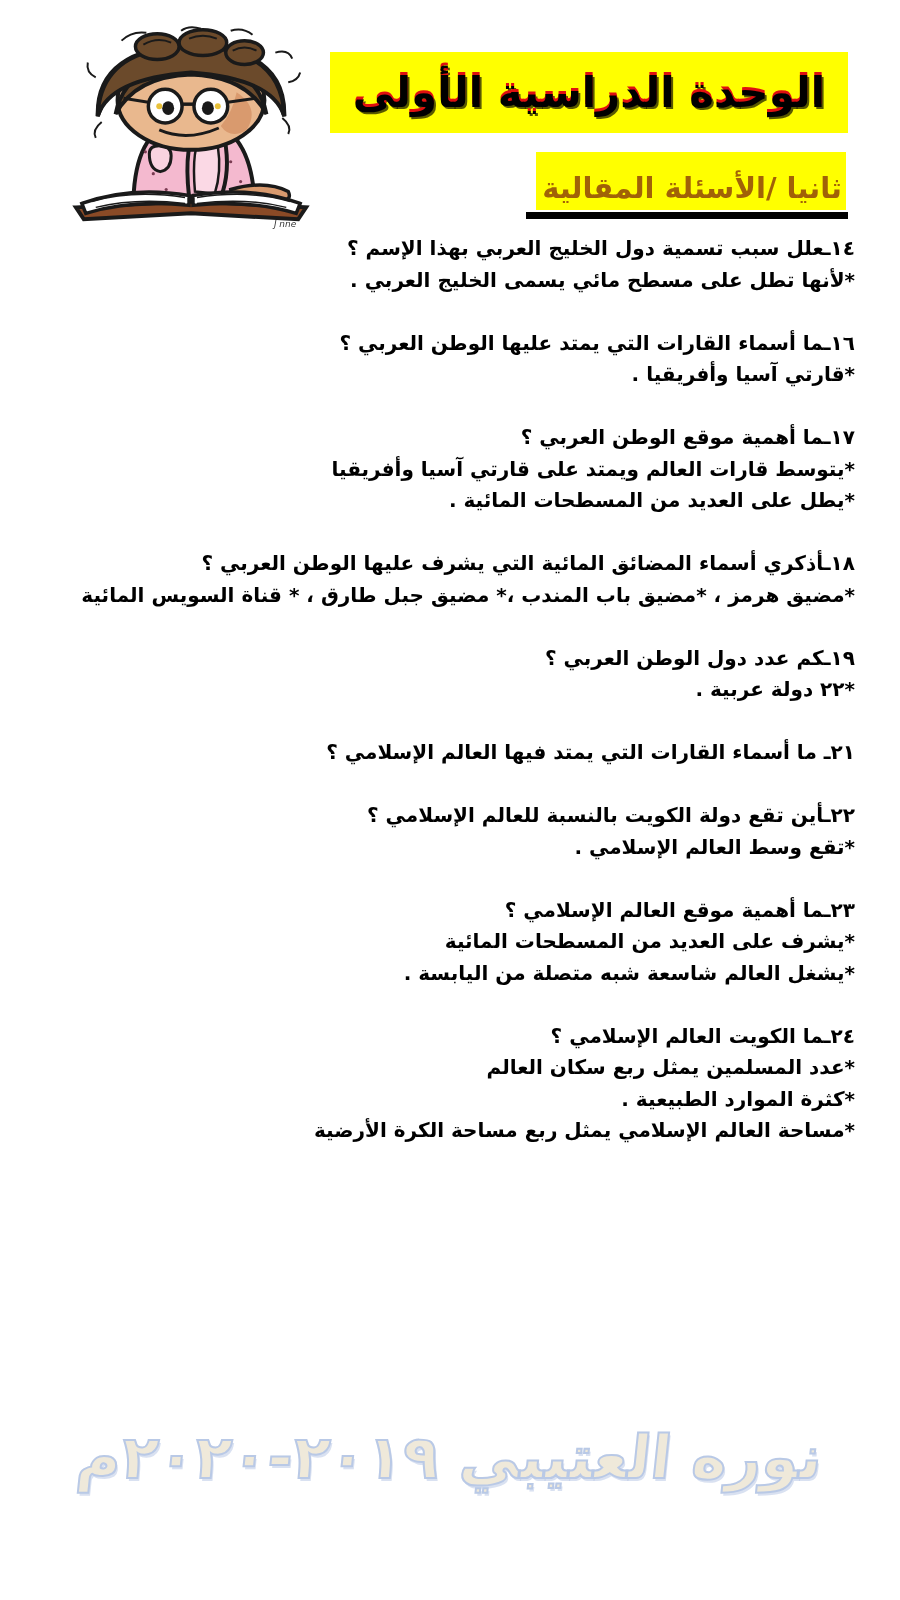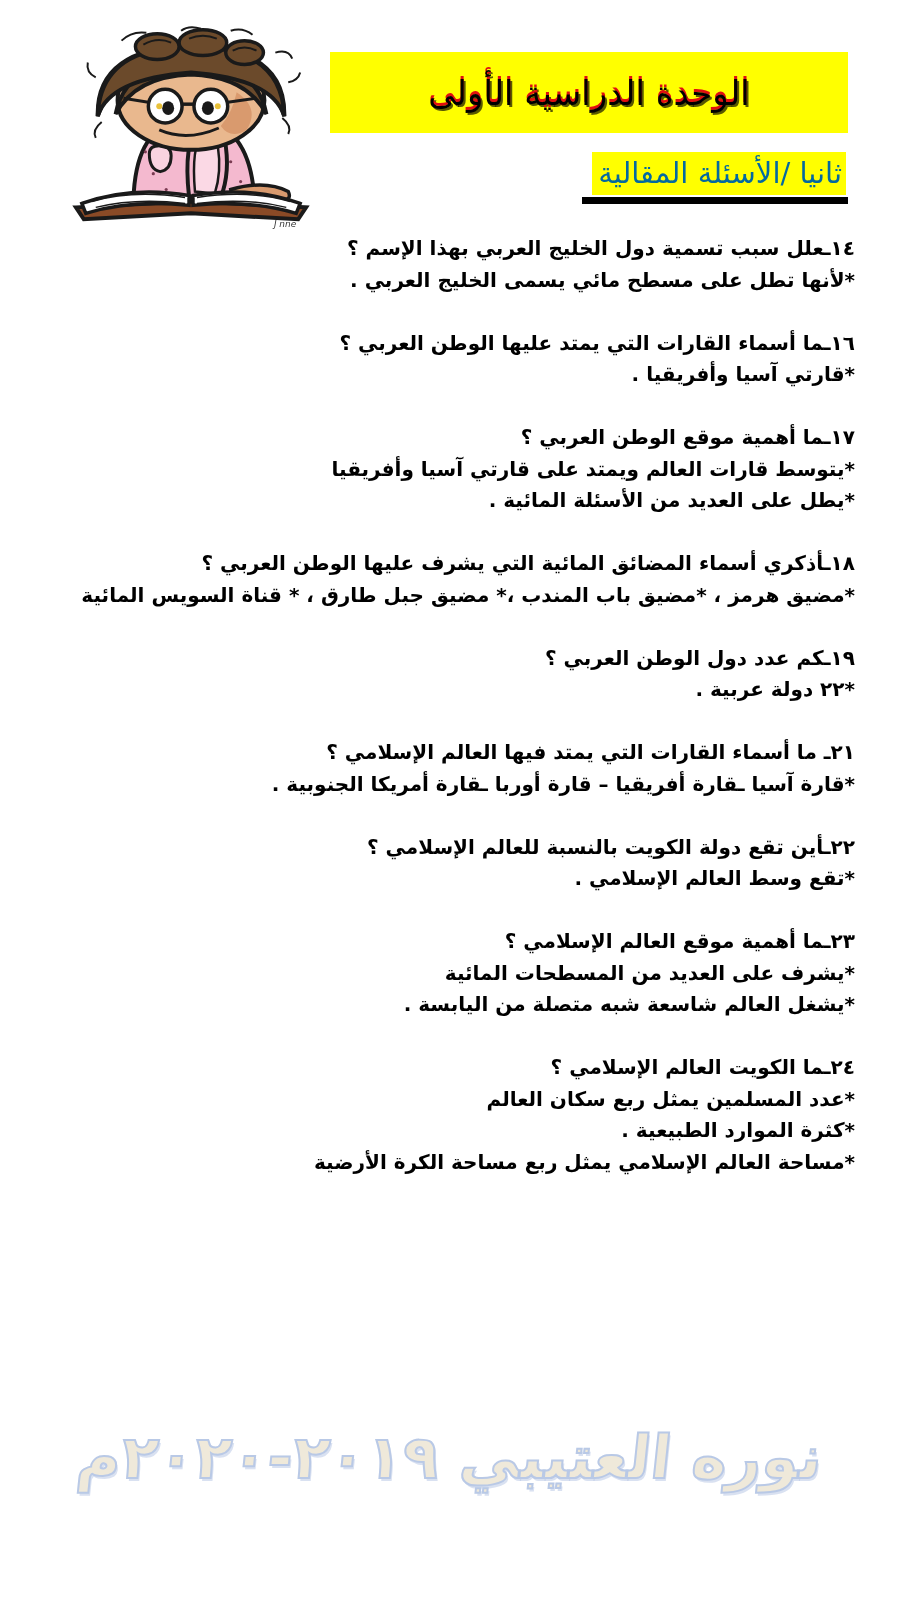--- a/index.html
+++ b/index.html
@@ -9,32 +9,32 @@
   }
   .illustration{
     position:absolute;left:62px;top:22px;width:258px;height:210px;
   }
   .title-banner{
     position:absolute;top:52px;right:52px;width:518px;height:81px;
     background:var(--highlight,#ffff00);
     display:flex;align-items:center;justify-content:center;
   }
   .title-text{
-    direction:rtl;font-size:34px;font-weight:normal;color:var(--title-text,#000);
+    direction:rtl;font-size:42px;font-weight:bold;color:var(--title-text,#000);
     text-shadow:0 -3px 0 var(--title-fringe,#e01010), 2px 2px 0 rgba(0,0,0,.65);
     white-space:nowrap;letter-spacing:1px;
   }
   .section-heading-wrap{
     position:absolute;top:152px;right:52px;direction:rtl;
     border-bottom:7px solid #000;padding:0 2px 2px 10px;
   }
   .section-heading{
     display:inline-block;background:var(--highlight,#ffff00);
-    font-size:29px;font-weight:normal;color:#0369a1;white-space:nowrap;
-    padding:4px 4px 5px 6px;
+    font-size:29px;font-weight:bold;color:#a16207;white-space:nowrap;
+    padding:19px 4px 5px 6px;
   }
   .qa-list{
     position:absolute;top:233px;right:45px;left:36px;
     direction:rtl;color:#000;
   }
   .qa-block{margin:0 0 31.5px 0;}
   .q-line,.a-line{
     font-size:20px;font-weight:bold;line-height:31.5px;white-space:nowrap;
   }
   .watermark{
@@ -133,33 +133,32 @@
       <div class="q-line">١٤ـعلل سبب تسمية دول الخليج العربي بهذا الإسم ؟</div>
       <div class="a-line">*لأنها تطل على مسطح مائي يسمى الخليج العربي .</div>
     </div>
     <div class="qa-block">
       <div class="q-line">١٦ـما أسماء القارات التي يمتد عليها الوطن العربي ؟</div>
       <div class="a-line">*قارتي آسيا وأفريقيا .</div>
     </div>
     <div class="qa-block">
       <div class="q-line">١٧ـما أهمية موقع الوطن العربي ؟</div>
       <div class="a-line">*يتوسط قارات العالم ويمتد على قارتي آسيا وأفريقيا</div>
-      <div class="a-line">*يطل على العديد من الأسئلة المائية .</div>
+      <div class="a-line">*يطل على العديد من المسطحات المائية .</div>
     </div>
     <div class="qa-block">
       <div class="q-line">١٨ـأذكري أسماء المضائق المائية التي يشرف عليها الوطن العربي ؟</div>
       <div class="a-line">*مضيق هرمز ، *مضيق باب المندب ،* مضيق جبل طارق ، * قناة السويس المائية</div>
     </div>
     <div class="qa-block">
       <div class="q-line">١٩ـكم عدد دول الوطن العربي ؟</div>
       <div class="a-line">*٢٢ دولة عربية .</div>
     </div>
     <div class="qa-block">
       <div class="q-line">٢١ـ ما أسماء القارات التي يمتد فيها العالم الإسلامي ؟</div>
-      <div class="a-line">*قارة آسيا ـقارة أفريقيا – قارة أوربا ـقارة أمريكا الجنوبية .</div>
     </div>
     <div class="qa-block">
       <div class="q-line">٢٢ـأين تقع دولة الكويت بالنسبة للعالم الإسلامي ؟</div>
       <div class="a-line">*تقع وسط العالم الإسلامي .</div>
     </div>
     <div class="qa-block">
       <div class="q-line">٢٣ـما أهمية موقع العالم الإسلامي ؟</div>
       <div class="a-line">*يشرف على العديد من المسطحات المائية</div>
       <div class="a-line">*يشغل العالم شاسعة شبه متصلة من اليابسة .</div>
     </div>

